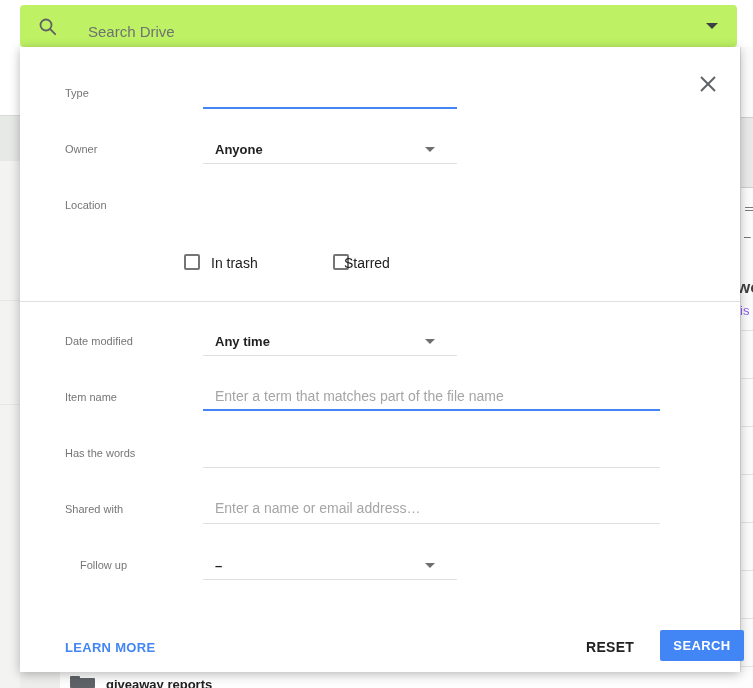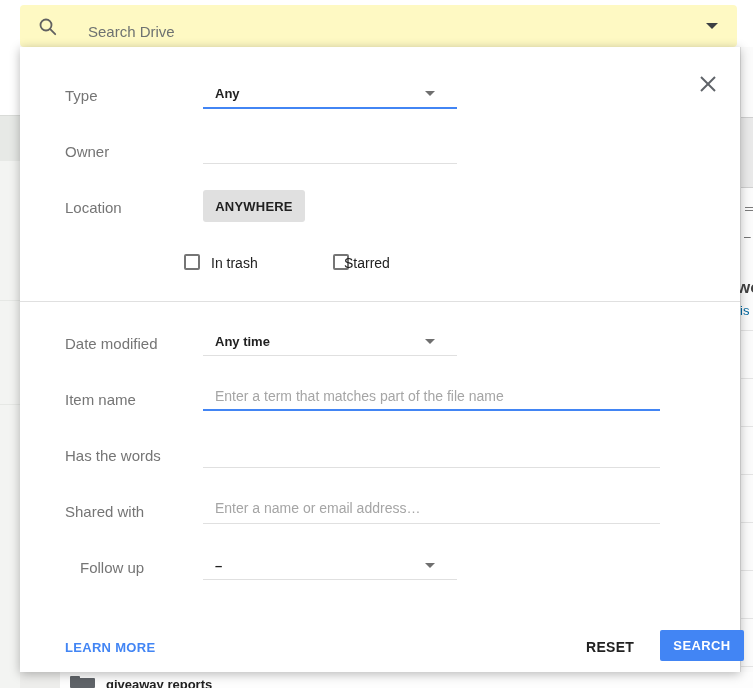--- a/index.html
+++ b/index.html
@@ -15,44 +15,44 @@
   .bg-left-band { left:0; top:116px; width:20px; height:45px; background:#e7e9e6; }
   .bg-left-line1 { left:0; top:300px; width:20px; height:1px; background:#e6e8e5; }
   .bg-left-line2 { left:0; top:404px; width:20px; height:1px; background:#e6e8e5; }
 
   .bg-right-strip { left:740px; top:47px; width:13px; height:641px; background:#fbfbfb; border-left:1px solid #e2e2e2; }
   .bg-right-block { left:741px; top:117px; width:12px; height:71px; background:#e9e9e9; border-top:1px solid #cfcfcf; border-bottom:1px solid #cfcfcf; }
   .bg-right-tiny { left:745px; top:207px; width:8px; height:5px;
       background:repeating-linear-gradient(#7a7a7a 0 1px, transparent 1px 3px); }
   .bg-right-dash { left:744px; top:230px; width:12px; font-size:12px; color:#616161; }
   .bg-right-word { left:737px; top:278px; font-size:17px; font-weight:bold; color:#424242; white-space:nowrap; }
-  .bg-right-word2 { left:740px; top:303px; font-size:13px; color:#0369a1; white-space:nowrap; }
+  .bg-right-word2 { left:740px; top:303px; font-size:13px; color:#8b5cf6; white-space:nowrap; }
   .bg-right-rows { left:741px; top:330px; width:12px; height:358px;
       background:repeating-linear-gradient(#e3e3e3 0 1px, #fbfbfb 1px 48px); }
 
   .bg-bottom { left:20px; top:672px; width:733px; height:16px; background:#fdfdfd; }
   .bg-bottom-side { left:20px; top:672px; width:40px; height:16px; background:#ededeb; }
   .bg-folder-icon { left:70px; top:676px; width:25px; height:12px; }
   .bg-folder-icon .tab { position:absolute; left:0; top:0; width:10px; height:4px; background:#5f6368; border-radius:1px 1px 0 0; }
   .bg-folder-icon .body { position:absolute; left:0; top:2px; width:25px; height:10px; background:#5f6368; border-radius:1px; }
   .bg-folder-name { left:106px; top:677px; font-size:13px; font-weight:bold; color:#212121; white-space:nowrap; }
 
   
-  .searchbar { left:20px; top:5px; width:717px; height:42px; background:#fef9c3; border-radius:4px; }
+  .searchbar { left:20px; top:5px; width:717px; height:42px; background:#bef264; border-radius:4px; }
   .search-icon { left:38px; top:17px; width:20px; height:20px; }
   .search-placeholder { left:88px; top:18px; font-size:15px; color:#6e7271; }
   .searchbar-caret { left:706px; top:23px; width:0; height:0;
       border-left:6px solid transparent; border-right:6px solid transparent; border-top:6px solid #3c4043; }
 
   
   .panel { left:20px; top:47px; width:720px; height:625px; background:#ffffff;
       box-shadow:0 2px 10px rgba(0,0,0,0.28); }
   .close-btn { left:699px; top:75px; width:18px; height:18px; cursor:pointer; }
 
-  .field-label { left:45px; font-size:15px; color:#757575; }
+  .field-label { left:45px; font-size:11px; color:#757575; }
   .dd-value { left:195px; font-size:13px; font-weight:bold; color:#212121; }
   .dd-caret { left:405px; width:0; height:0;
       border-left:5px solid transparent; border-right:5px solid transparent; border-top:5px solid #6f6f6f; }
   .underline-short { left:183px; width:254px; height:1px; background:#e0e0e0; }
   .underline-short-blue { left:183px; width:254px; height:2px; background:#4285f4; }
   .underline-long { left:183px; width:457px; height:1px; background:#e0e0e0; }
   .underline-long-blue { left:183px; width:457px; height:2px; background:#4285f4; }
 
   .chip { left:183px; top:190px; width:102px; height:32px; background:#e0e0e0; border-radius:3px;
       font-size:13px; font-weight:bold; color:#212121; display:flex; align-items:center; justify-content:center;
@@ -114,31 +114,30 @@
   <div class="abs panel">
 
     <div class="abs close-btn" style="left:679px; top:28px;">
       <svg width="18" height="18" viewBox="0 0 18 18">
         <line x1="2" y1="2" x2="16" y2="16" stroke="#5f6368" stroke-width="2"></line>
         <line x1="16" y1="2" x2="2" y2="16" stroke="#5f6368" stroke-width="2"></line>
       </svg>
     </div>
 
     <div class="abs field-label" style="top:40px;">Type</div>
-    <div class="abs dropdown-hit" style="left:163px; top:32px; width:274px; height:28px;">
-      <div class="abs dd-value" style="left:32px; top:7px;">Any</div>
-      <div class="abs dd-caret" style="left:242px; top:12px;"></div>
-    </div>
     <div class="abs underline-short-blue" style="top:60px;"></div>
 
     <div class="abs field-label" style="top:96px;">Owner</div>
+    <div class="abs dropdown-hit" style="left:163px; top:88px; width:274px; height:28px;">
+      <div class="abs dd-value" style="left:32px; top:7px;">Anyone</div>
+      <div class="abs dd-caret" style="left:242px; top:12px;"></div>
+    </div>
     <div class="abs underline-short" style="top:116px;"></div>
 
     <div class="abs field-label" style="top:152px;">Location</div>
-    <div class="abs chip" style="top:143px;">ANYWHERE</div>
 
     <div class="abs checkbox" style="left:164px; top:207px;"></div>
     <div class="abs checkbox-label" style="left:191px; top:208px;">In trash</div>
     <div class="abs checkbox" style="left:313px; top:207px;"></div>
     <div class="abs checkbox-label" style="left:324px; top:208px;">Starred</div>
 
     <div class="abs panel-divider"></div>
 
     <div class="abs field-label" style="top:288px;">Date modified</div>
     <div class="abs dropdown-hit" style="left:163px; top:280px; width:274px; height:28px;">

